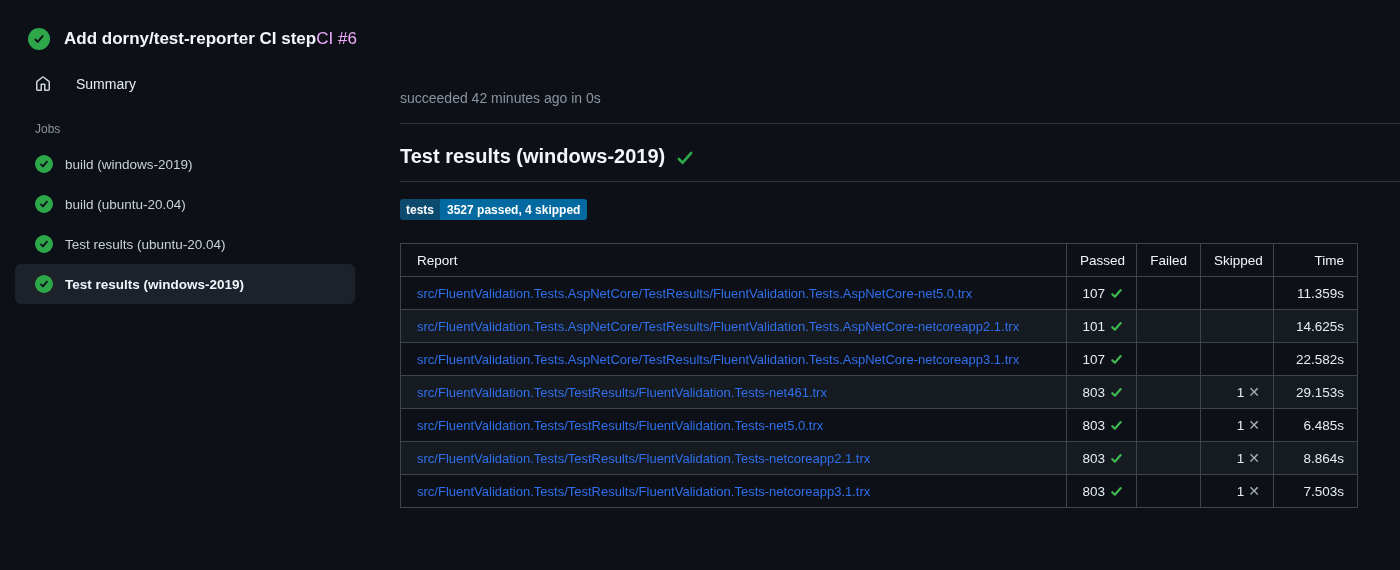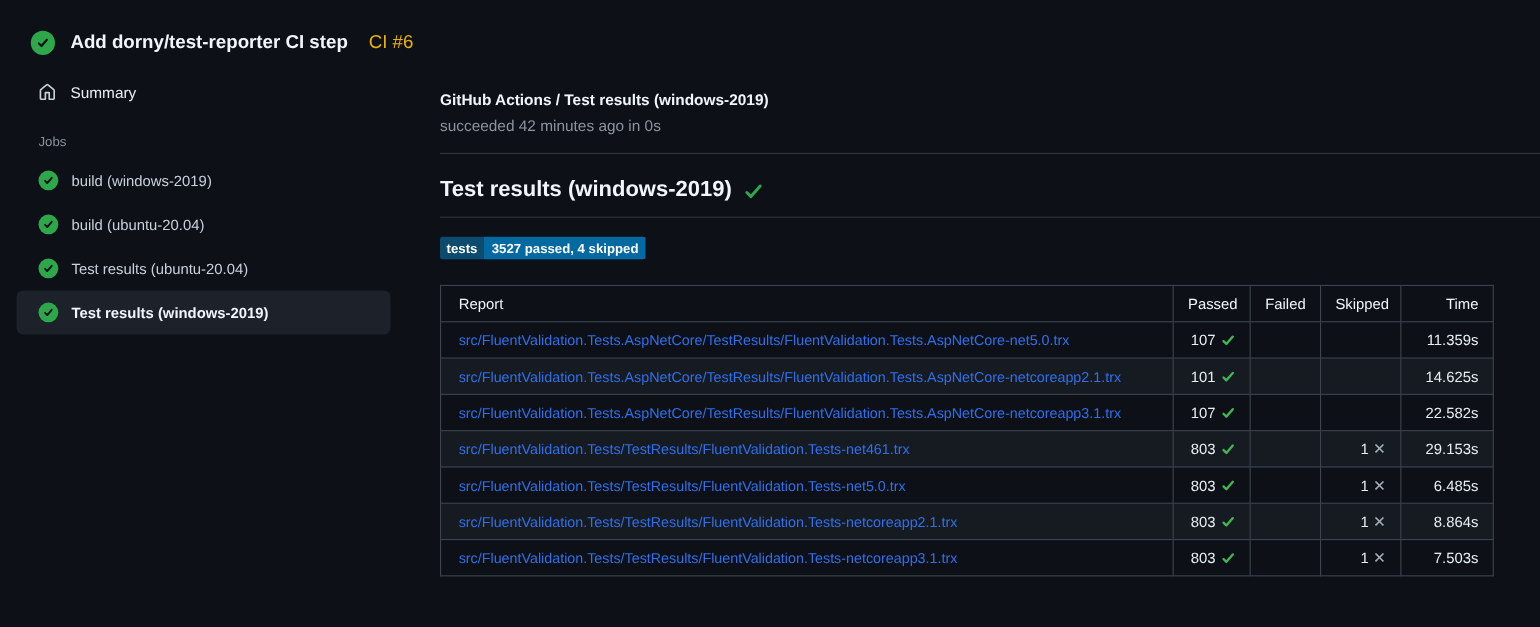--- a/index.html
+++ b/index.html
@@ -12,29 +12,29 @@
 
   
   .run-header { display:flex; align-items:center; gap:14px; padding:28px 0 0 28px; }
   .check-circle {
     display:inline-flex; align-items:center; justify-content:center;
     background:#2ea64a; border-radius:50%;
     width:22px; height:22px; flex:none;
   }
   .check-circle svg { width:12px; height:12px; }
   .run-title { font-size:17px; font-weight:bold; color:#f0f6fc; }
-  .run-number { font-size:17px; font-weight:normal; color:#eab308; margin-left:19px; }
+  .run-number { font-size:17px; font-weight:normal; color:#f0abfc; margin-left:0; }
 
   
   .layout { display:flex; align-items:flex-start; }
 
   
   .sidebar { width:400px; flex:none; padding-top:26px; }
   .summary-item {
-    display:flex; align-items:center; gap:13px;
+    display:flex; align-items:center; gap:25px;
     margin-left:35px; font-size:14px; color:#e6edf3;
     width:fit-content; cursor:pointer;
   }
   .summary-item svg { width:16px; height:16px; }
   .jobs-label { color:#8b949e; font-size:12px; margin:30px 0 8px 35px; }
   .job-item {
     display:flex; align-items:center; gap:12px;
     height:40px; margin:0 45px 0 15px; padding-left:20px;
     border-radius:6px; font-size:13.5px; color:#c9d1d9; cursor:pointer;
   }
@@ -132,21 +132,20 @@
             <svg viewBox="0 0 16 16" fill="none">
               <path d="M3.2 8.7l3.1 3.1 6.5-7.6" stroke="#0d1117" stroke-width="2.8" stroke-linecap="round" stroke-linejoin="round"></path>
             </svg>
           </span>
           <span>Test results (windows-2019)</span>
         </div>
       </nav>
   </aside>
 
   <main class="main">
-    <div class="check-title">GitHub Actions / Test results (windows-2019)</div>
     <div class="check-status">succeeded 42 minutes ago in 0s</div>
     <hr class="divider">
 
     <h2 class="section-title">
       <span>Test results (windows-2019)</span>
       <svg viewBox="0 0 16 16" fill="none">
           <path d="M2.6 8.9l3.3 3.3 7.5-8.6" stroke="#2ea64a" stroke-width="2.4" stroke-linecap="round" stroke-linejoin="round"></path>
         </svg>
     </h2>
     <hr class="divider2">

